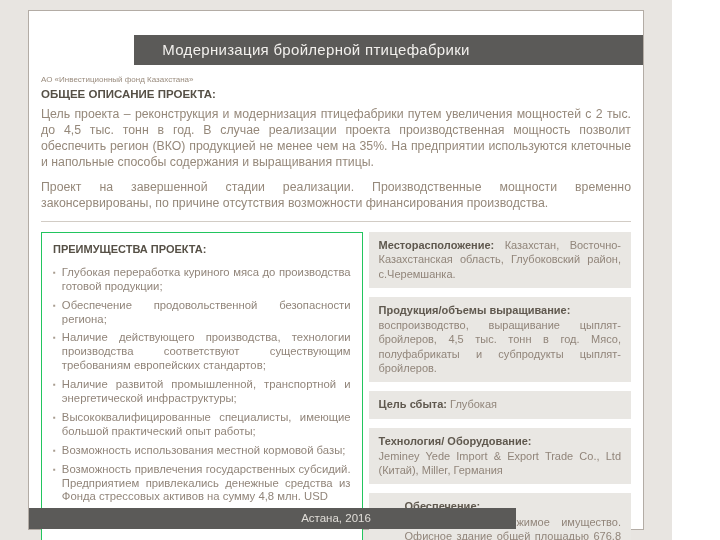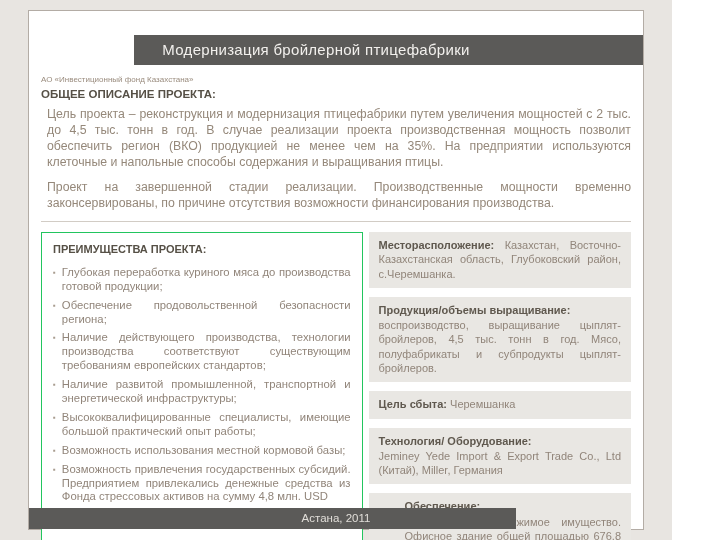--- a/index.html
+++ b/index.html
@@ -27,21 +27,21 @@
     position:absolute;top:60px;left:12px;right:12px;bottom:26px;
   }
   .org{
     text-align:left;font-size:8px;color:#9a8c7e;margin:4px 2px 4px 0;
   }
   .overview-heading{
     font-size:11.5px;font-weight:bold;color:#565046;margin:0 0 7px 0;
   }
   .para{
     font-size:12.3px;color:#95887a;line-height:1.3;text-align:justify;
-    margin:0 0 9px 6px;
+    margin:0 0 9px 0;
   }
   .divider{
     border-top:1px solid #d2ccc5;margin:2px 0 10px 0;height:0;
   }
   
   .columns{
     display:flex;gap:6px;align-items:stretch;
   }
   .adv-box{
     flex:0 0 54.5%;box-sizing:border-box;border:1px solid #22c55e;
@@ -145,32 +145,32 @@
           <div class="detail-block">
             <span class="detail-label">Месторасположение:</span>
             <span class="detail-text">Казахстан, Восточно-Казахстанская область, Глубоковский район, с.Черемшанка.</span>
           </div>
           <div class="detail-block stacked">
             <span class="detail-label">Продукция/объемы выращивание:</span>
             <span class="detail-text">воспроизводство, выращивание цыплят-бройлеров, 4,5 тыс. тонн в год. Мясо, полуфабрикаты и субпродукты цыплят-бройлеров.</span>
           </div>
           <div class="detail-block">
             <span class="detail-label">Цель сбыта:</span>
-            <span class="detail-text">Черемшанка</span>
+            <span class="detail-text">Глубокая</span>
           </div>
           <div class="detail-block stacked">
             <span class="detail-label">Технология/ Оборудование:</span>
             <span class="detail-text">Jeminey Yede Import &amp; Export Trade Co., Ltd (Китай), Miller, Германия</span>
           </div>
           <div class="detail-block stacked">
             <span class="detail-label">Обеспечение:</span>
             <span class="detail-text">Движимое и недвижимое имущество. Офисное здание общей площадью 676,8 кв.м. с з/у.</span>
           </div>
         </div>
 
       </div>
     </div>
 
     <div class="footer-bar"></div>
-    <div class="footer-text">Астана, 2011</div>
+    <div class="footer-text">Астана, 2016</div>
 
   </div>
 </div>
 
 </body></html>

